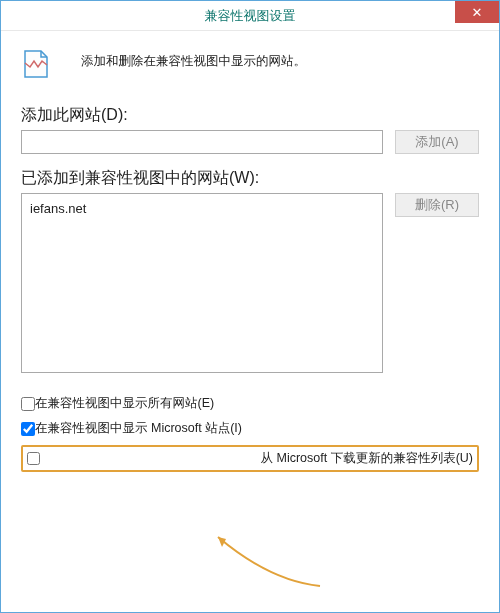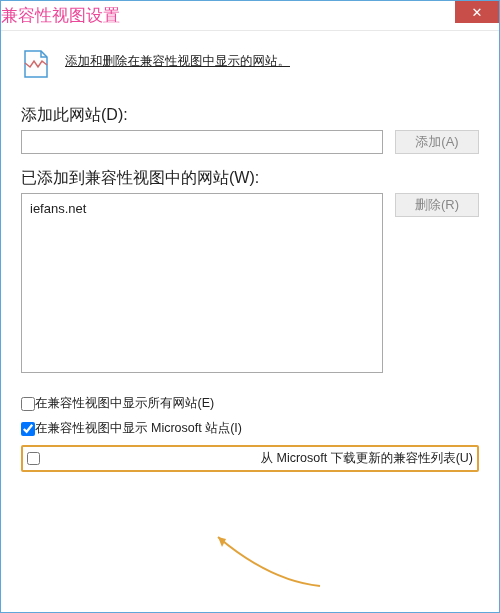--- a/index.html
+++ b/index.html
@@ -22,22 +22,23 @@
   .titlebar {
     height: 30px;
     background: #fff;
     display: flex;
     align-items: center;
     border-bottom: 1px solid #e8e8e8;
     position: relative;
   }
   .titlebar-title {
     flex: 1;
-    font-size: 17px;
-    color: #ec4899;
+    text-align: center;
+    font-size: 13px;
+    color: #0f766e;
   }
   .close-btn {
     width: 44px;
     height: 22px;
     background: #c84f49;
     color: #fff;
     display: flex;
     align-items: center;
     justify-content: center;
     position: absolute;
@@ -50,24 +51,23 @@
   .content {
     flex: 1;
     padding: 14px 20px 18px 20px;
     display: flex;
     flex-direction: column;
     color: #222;
   }
   .header-row {
     display: flex;
     align-items: flex-start;
-    gap: 14px;
+    gap: 30px;
     margin-bottom: 26px;
     padding-top: 4px;
-    text-decoration: underline;
   }
   .page-icon svg { display: block; }
   .header-text { font-size: 12.5px; line-height: 1.6; padding-top: 2px; }
   .label { font-size: 16px; margin-bottom: 4px; }
   .row {
     display: flex;
     align-items: stretch;
     gap: 12px;
     margin-bottom: 14px;
   }

